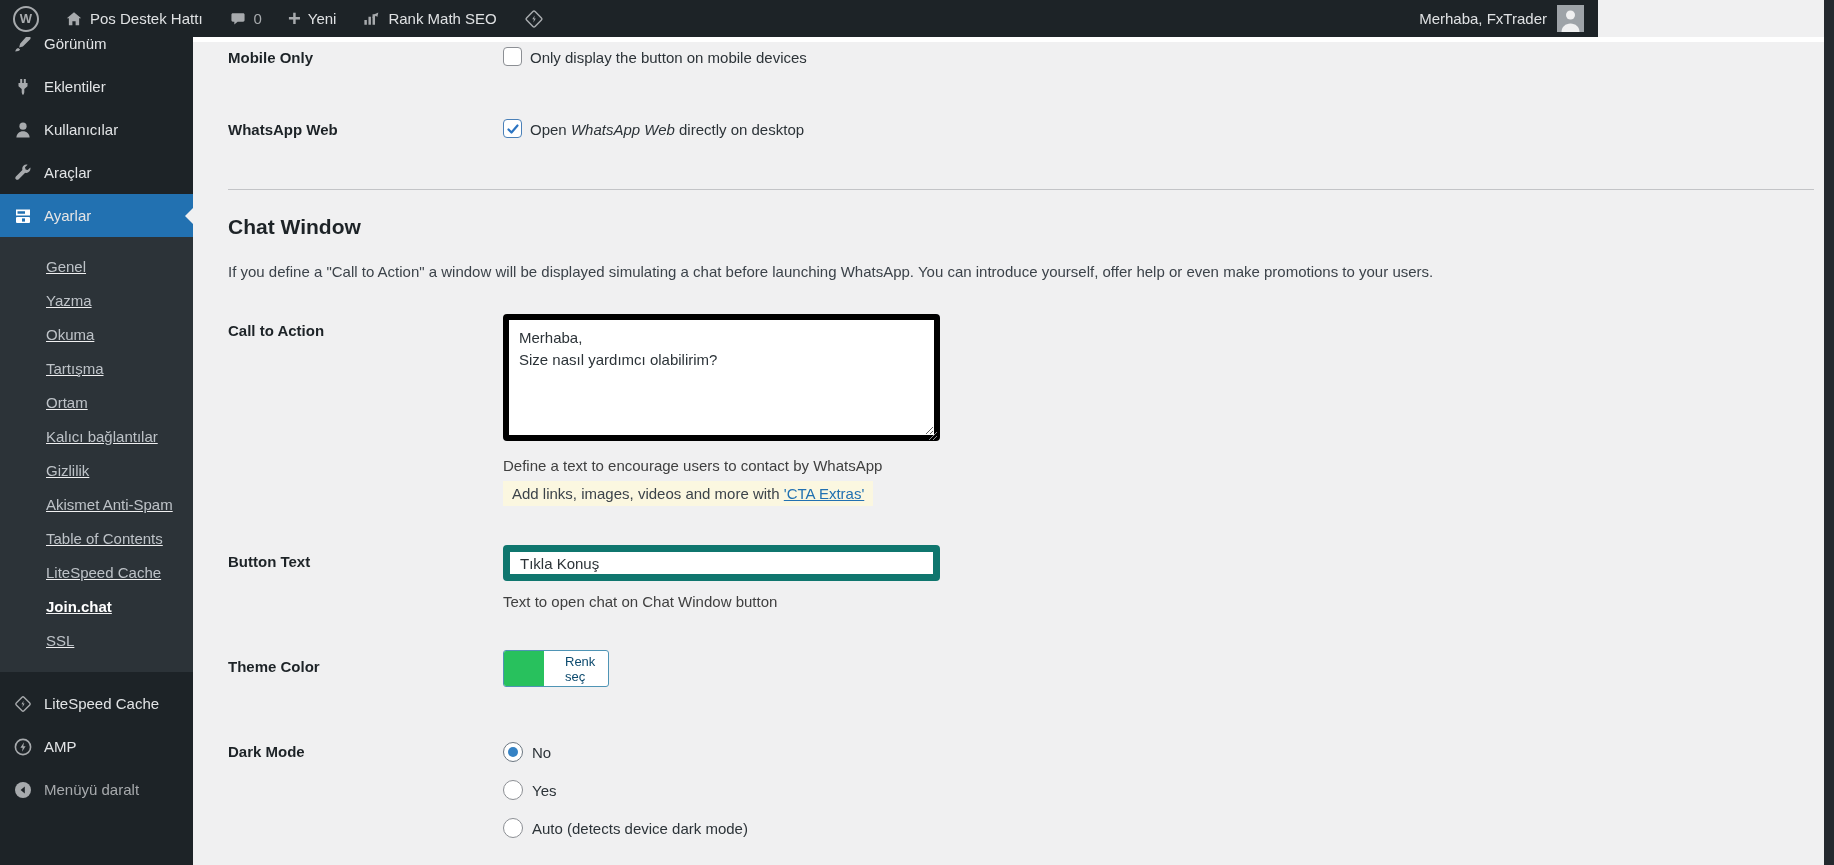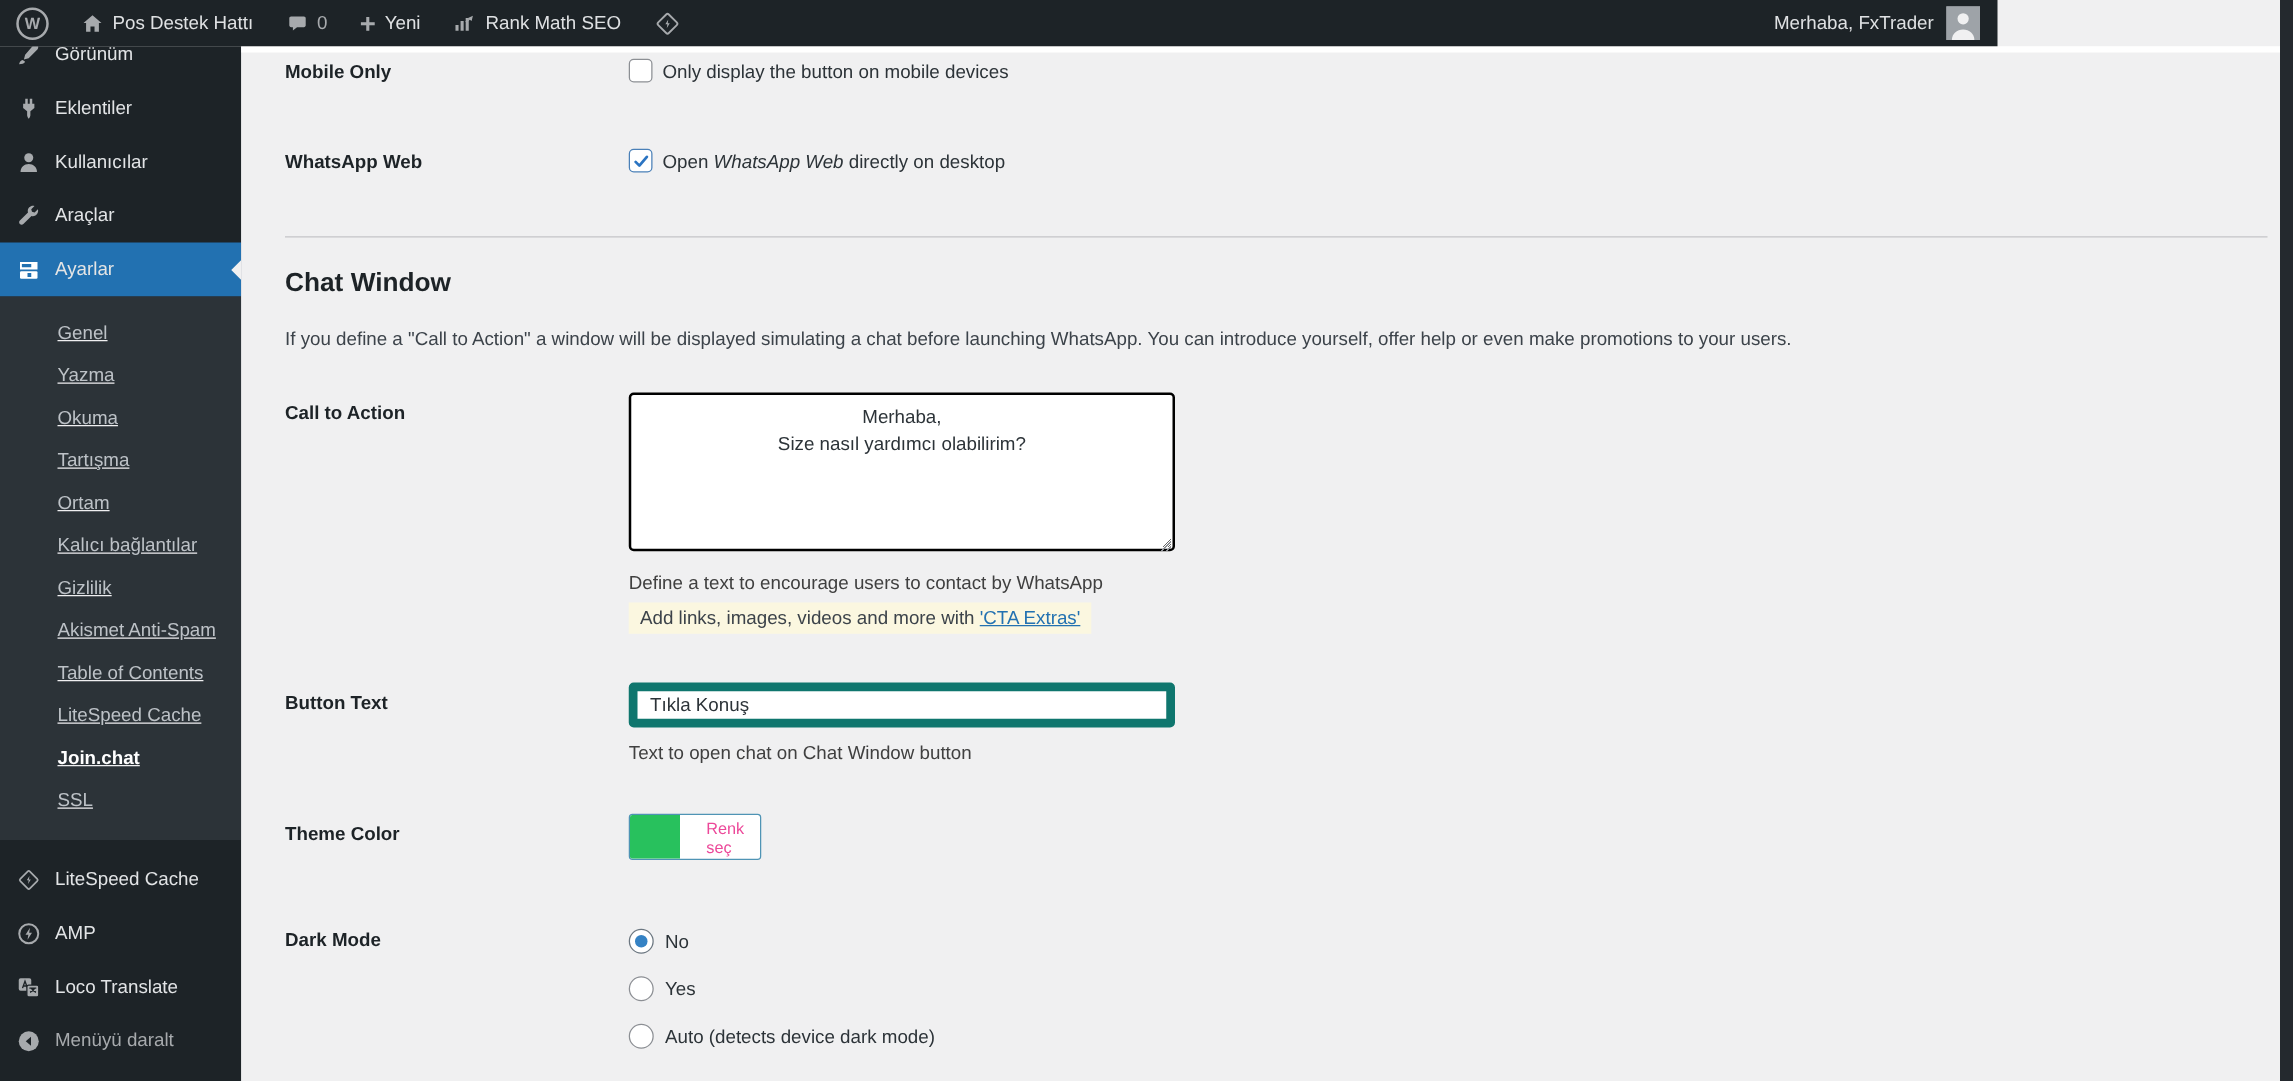--- a/index.html
+++ b/index.html
@@ -73,23 +73,23 @@
   .checkbox{
     width:19px;height:19px;background:#fff;border:1px solid #8c8f94;border-radius:4px;
     box-sizing:border-box;display:flex;align-items:center;justify-content:center;flex:none;margin-top:-1px;
   }
   .checkbox.checked{border-color:#4a80b8;}
   .check-label{line-height:19px;}
   
   .cta-wrap{position:relative;width:437px;}
   textarea.cta{
     width:437px;height:127px;box-sizing:border-box;resize:vertical;
-    border:2px solid #000000;border-radius:4px;background:#fff;
+    border:6px solid #000000;border-radius:4px;background:#fff;
     font-family:"Liberation Sans",sans-serif;font-size:15px;color:#2c3338;
-    padding:7px 10px;line-height:1.45;outline:none;text-align:center;
+    padding:7px 10px;line-height:1.45;outline:none;
   }
   .resize-corner{
     position:absolute;right:3px;bottom:5px;width:10px;height:10px;pointer-events:none;
     background:repeating-linear-gradient(135deg,transparent,transparent 2px,#8c8f94 2px,#8c8f94 3px);
     clip-path:polygon(100% 0,100% 100%,0 100%);
   }
   .helper{font-size:15px;color:#404040;margin-top:12px;}
   .cta-note{
     display:inline-block;margin-top:7px;background:#fbf7e0;padding:4px 9px;
     font-size:15px;color:#3c434a;
@@ -101,21 +101,21 @@
     padding:0 10px;outline:none;
   }
   
   .color-btn{
     display:flex;align-items:stretch;height:37px;border:1px solid #4f94b5;border-radius:3px;
     background:#fff;cursor:pointer;overflow:hidden;width:106px;box-sizing:border-box;
   }
   .color-swatch{width:40px;flex:none;}
   .color-btn-label{
     display:flex;align-items:center;justify-content:center;flex:1;
-    font-size:13px;color:#ec4899;padding-left:21px;
+    font-size:13px;color:#0c4a6e;padding-left:21px;
   }
   
   .radio-line{display:flex;align-items:center;gap:9px;font-size:15px;color:#2c3338;cursor:pointer;margin-bottom:18px;}
   .radio{
     width:20px;height:20px;border:1px solid #8c8f94;border-radius:50%;background:#fff;
     box-sizing:border-box;display:flex;align-items:center;justify-content:center;flex:none;
   }
   .radio.selected{border-color:#6c7781;}
   .radio.selected::after{content:"";width:10px;height:10px;border-radius:50%;background:#3582c4;}
   
@@ -251,31 +251,20 @@
         <span>LiteSpeed Cache</span>
       </div>
       <div class="menu-item">
         <span class="mi-icon">
           <svg width="20" height="20" viewBox="0 0 20 20">
               <circle cx="10" cy="10" r="7.6" fill="none" stroke="currentColor" stroke-width="1.6"></circle>
               <path d="M11 5.2L7.4 10.8h2.3l-.7 4 3.6-5.6h-2.3z" fill="currentColor"></path>
             </svg>
         </span>
         <span>AMP</span>
-      </div>
-      <div class="menu-item">
-        <span class="mi-icon">
-          <svg width="20" height="20" viewBox="0 0 20 20">
-              <rect x="2" y="2.5" width="10" height="10" rx="1.5" fill="currentColor"></rect>
-              <path d="M5 10.5l2-5.5 2 5.5M5.7 8.8h2.6" stroke="#1d2327" stroke-width="1.1" fill="none"></path>
-              <rect x="8.5" y="8" width="9.5" height="9.5" rx="1.5" fill="currentColor" stroke="#1d2327" stroke-width="1"></rect>
-              <path d="M10.5 10.5h5.5M13.2 10.5v1M11 13.8c1.5-.4 3-1.6 3.5-3M15.8 13.8c-1.5-.4-3-1.6-3.5-3" stroke="#1d2327" stroke-width="1.1" fill="none"></path>
-            </svg>
-        </span>
-        <span>Loco Translate</span>
       </div>
       <div class="menu-item dim">
         <span class="mi-icon">
           <svg width="20" height="20" viewBox="0 0 20 20">
               <circle cx="10" cy="10" r="8" fill="currentColor"></circle>
               <path d="M11.8 6.4L7.6 10l4.2 3.6z" fill="#1d2327"></path>
             </svg>
         </span>
         <span>Menüyü daralt</span>
       </div>

